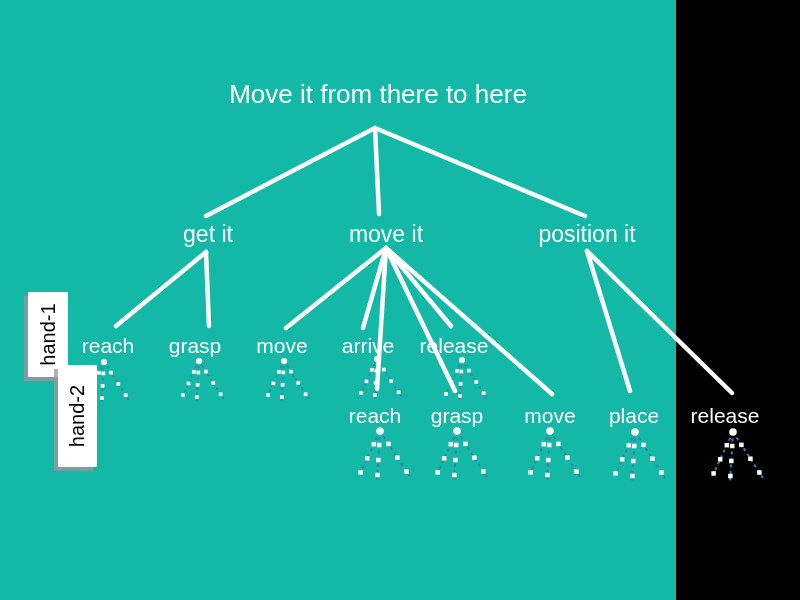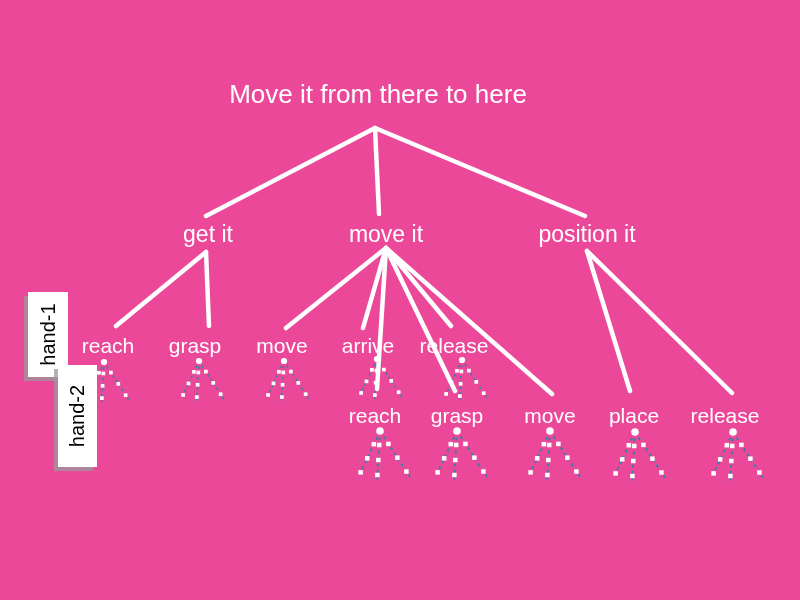--- a/index.html
+++ b/index.html
@@ -6,23 +6,23 @@
     margin: 0;
     padding: 0;
     background: #000000;
     width: 800px;
     height: 600px;
     overflow: hidden;
     font-family: "Liberation Sans", sans-serif;
   }
   .stage {
     position: relative;
-    width: 800px;
+    width: 676px;
     height: 600px;
-    background: #ec4899;
+    background: #14b8a6;
   }
   svg { display: block; }
   text {
     font-family: "Liberation Sans", sans-serif;
     fill: #ffffff;
   }
   .title-text   { font-size: 26px; }
   .l2-text      { font-size: 23px; }
   .leaf-text    { font-size: 21px; }
   .side-text    { font-size: 20px; fill: #000000; }

